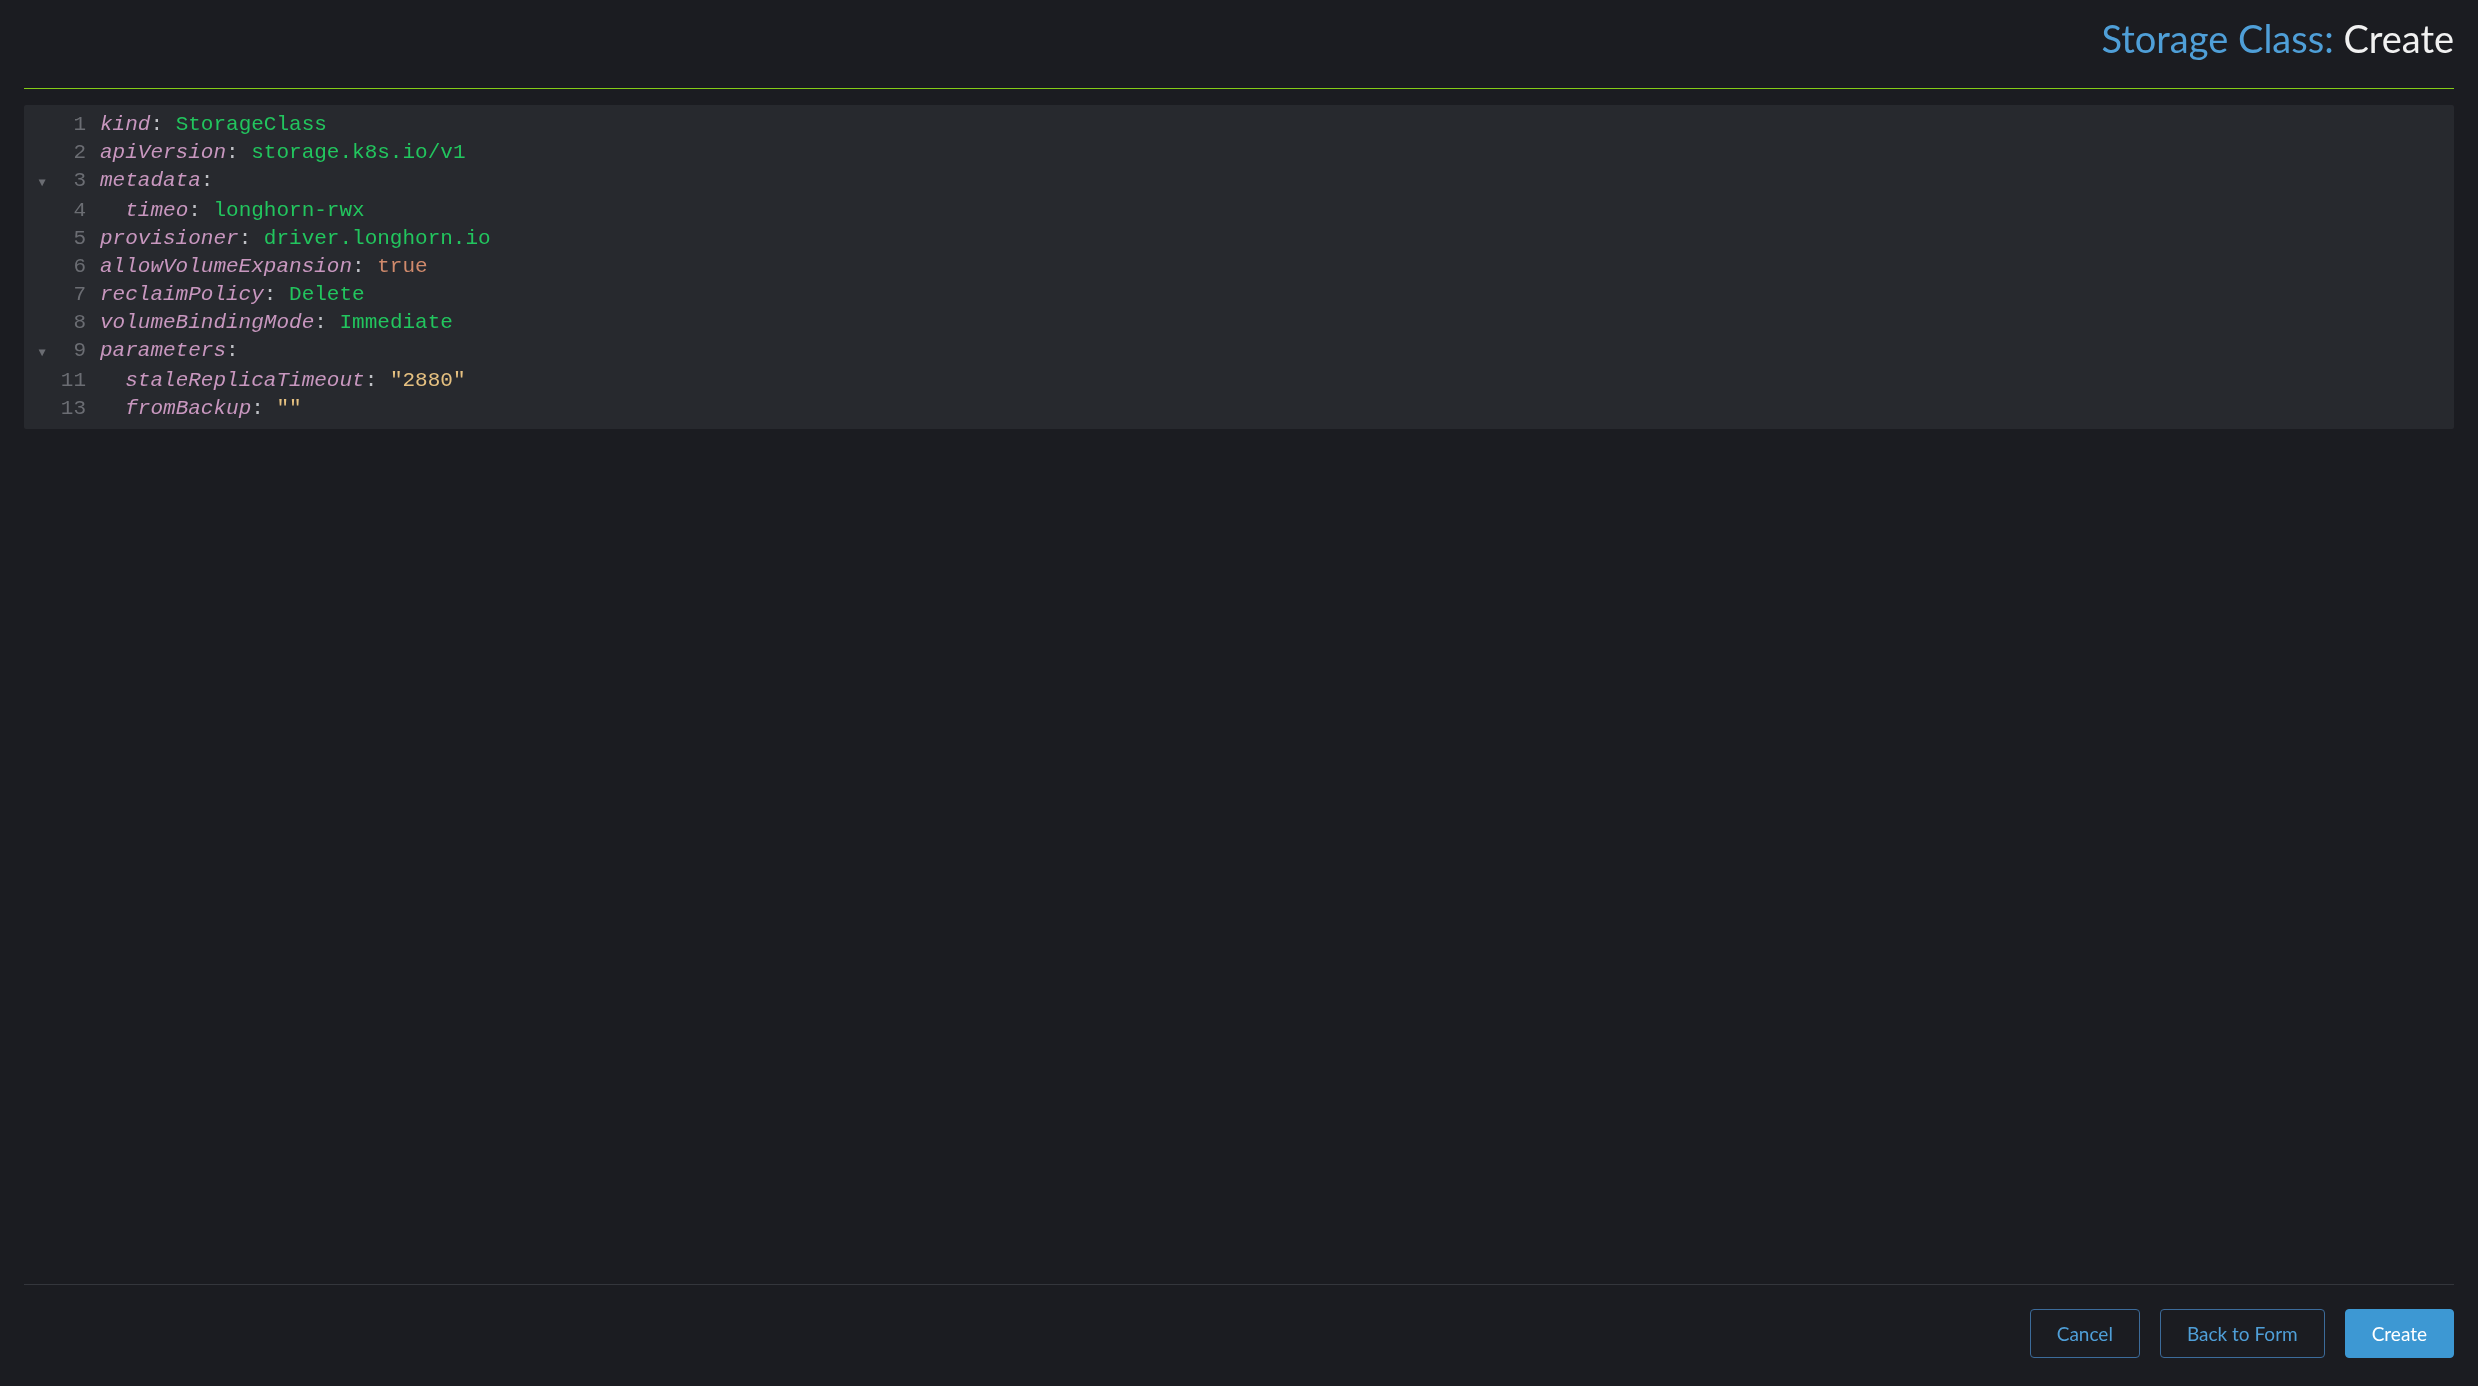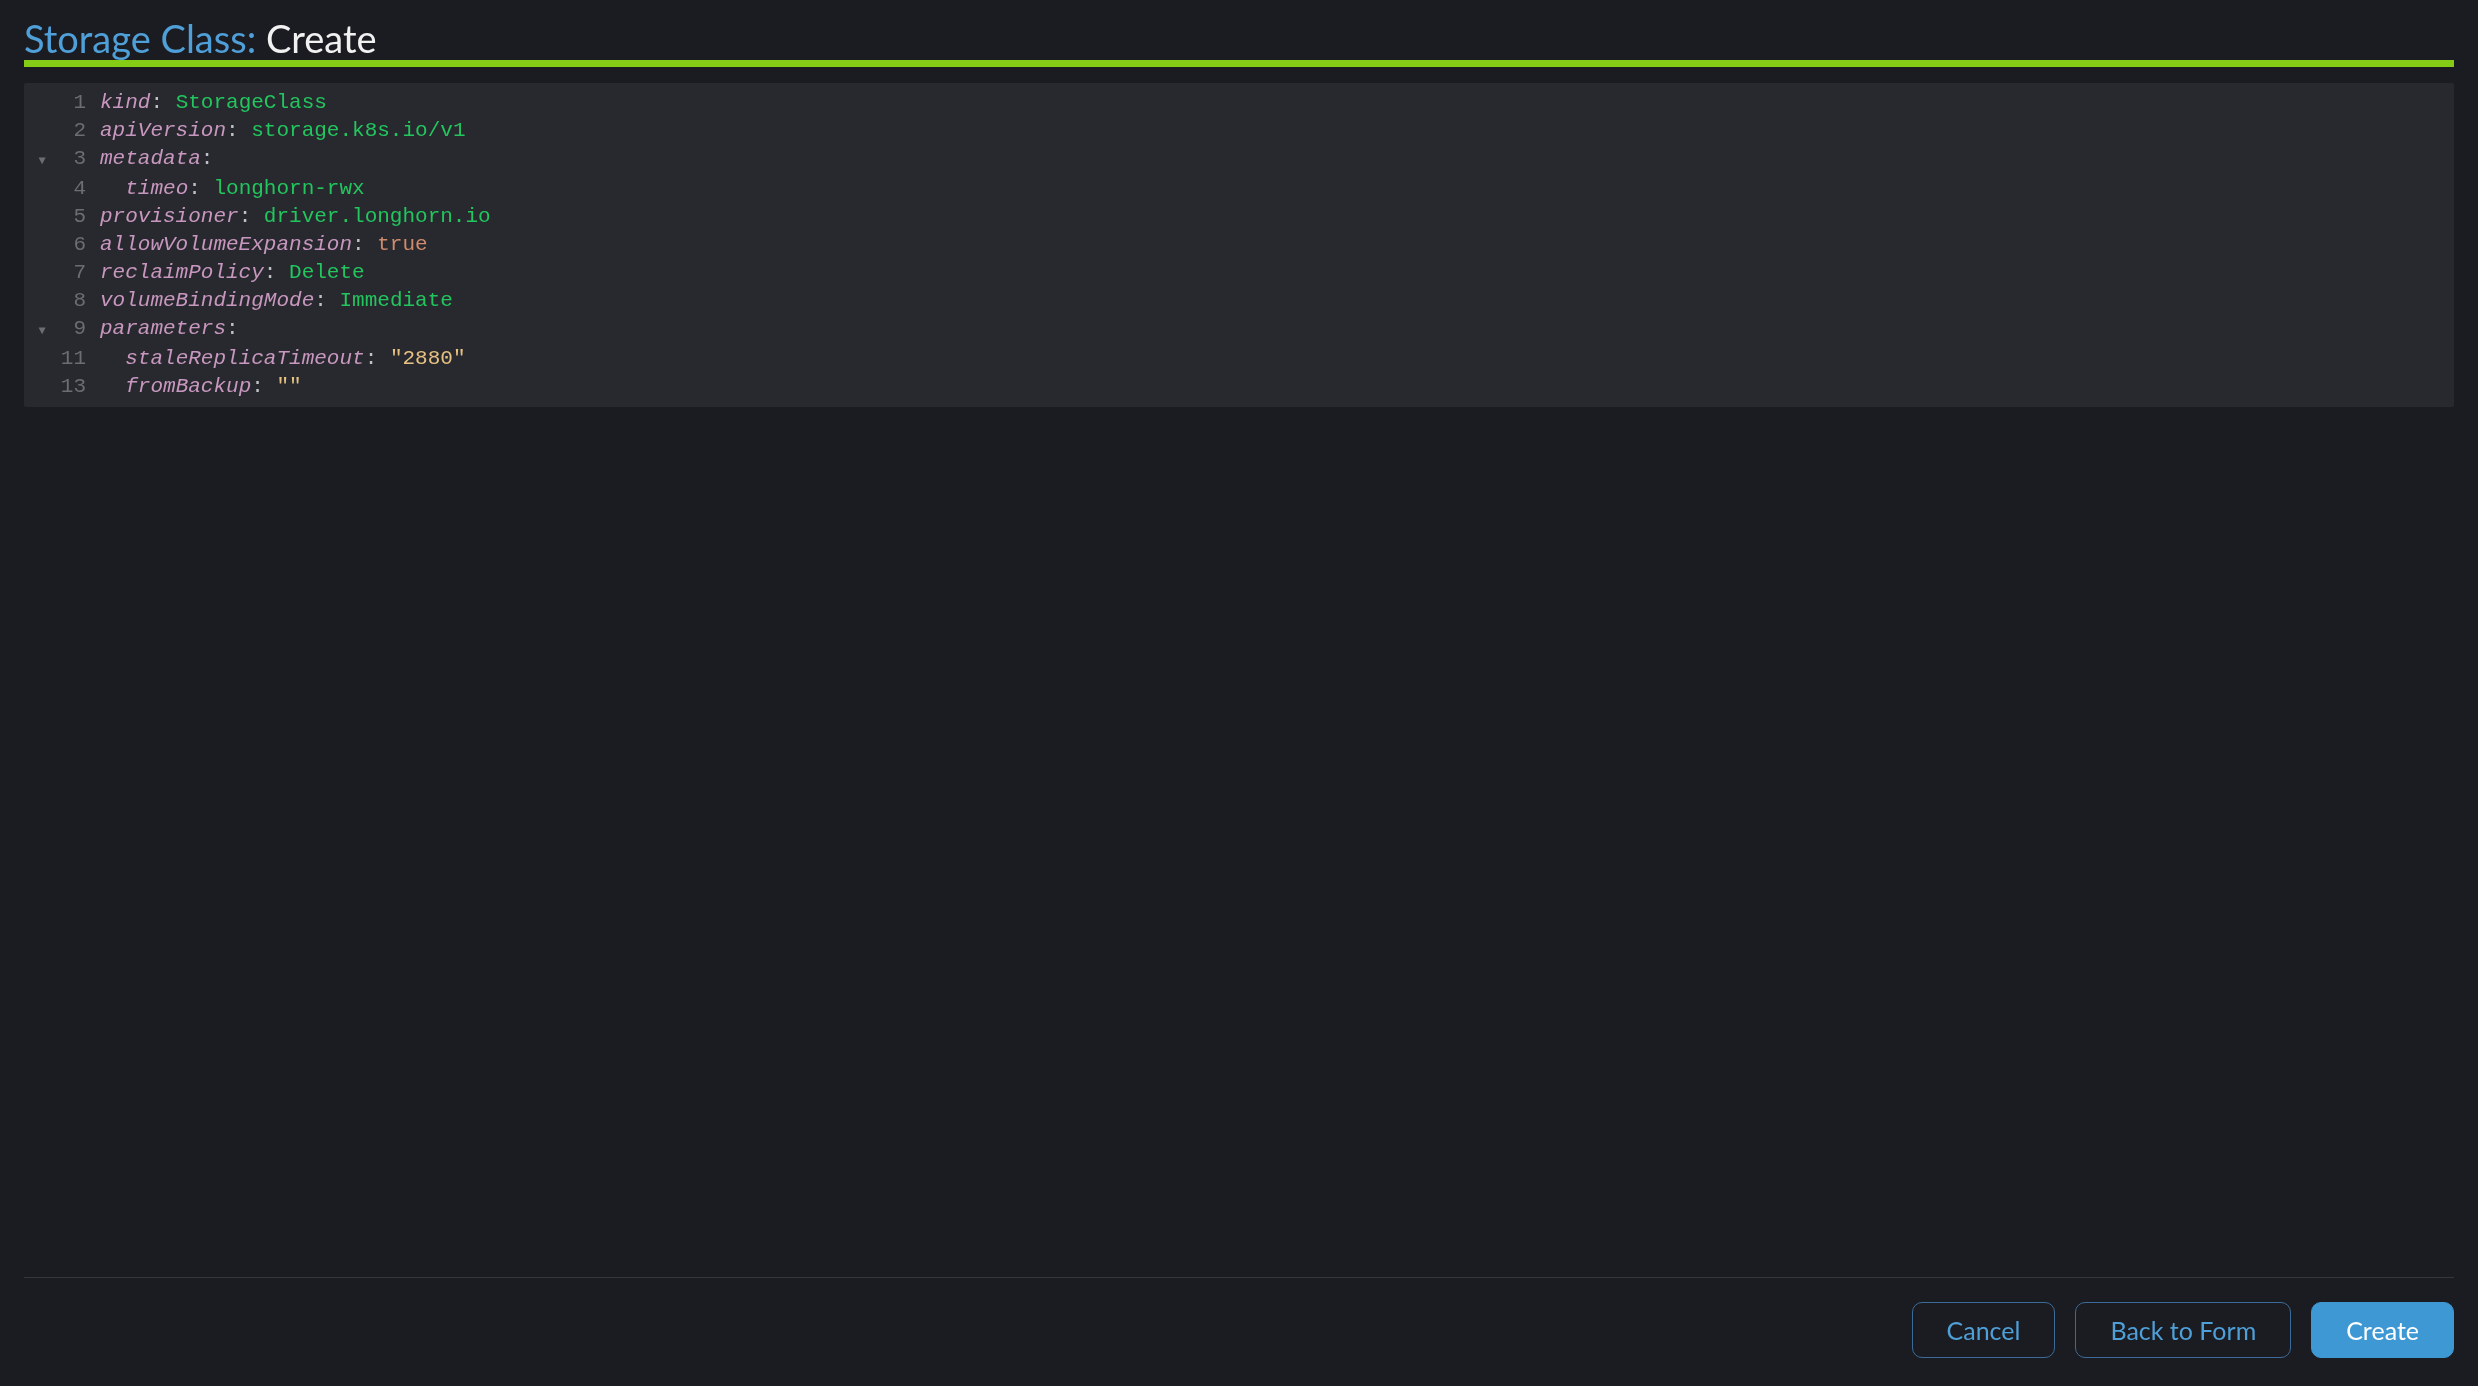--- a/index.html
+++ b/index.html
@@ -10,21 +10,23 @@
     color: #e6e6e6;
     font-family: "Lato", "Helvetica Neue", Arial, sans-serif;
   }
   .page {
     display: flex;
     flex-direction: column;
     height: 100%;
     padding: 18px 24px 0 24px;
   }
   .header {
-    border-bottom: 7px solid #84cc16;
+    padding-bottom: 28px;
+    border-bottom: 1px solid #84cc16;
+    text-align: right;
   }
   .header h1 {
     font-weight: 400;
     font-size: 38px;
     line-height: 1.1;
   }
   .title-prefix { color: #4f9fd8; }
   .title-suffix { color: #f1f1f1; }
   .editor-wrap {
     flex: 1 1 auto;
@@ -77,23 +79,23 @@
   .tok-str    { color: #e6c181; } 
   .tok-const  { color: #d08a6c; text-align: right; } 
   .footer {
     border-top: 1px solid #34363c;
     padding: 24px 0 28px 0;
     display: flex;
     justify-content: flex-end;
     gap: 20px;
   }
   .btn {
-    font-size: 25px;
-    padding: 12px 34px;
-    border-radius: 10px;
+    font-size: 19px;
+    padding: 12px 26px;
+    border-radius: 4px;
     cursor: pointer;
     background: transparent;
     border: 1px solid #3c6b9a;
     color: #4f9fd8;
     font-family: inherit;
   }
   .btn-primary {
     background: #3d98d3;
     border-color: #3d98d3;
     color: #fff;

